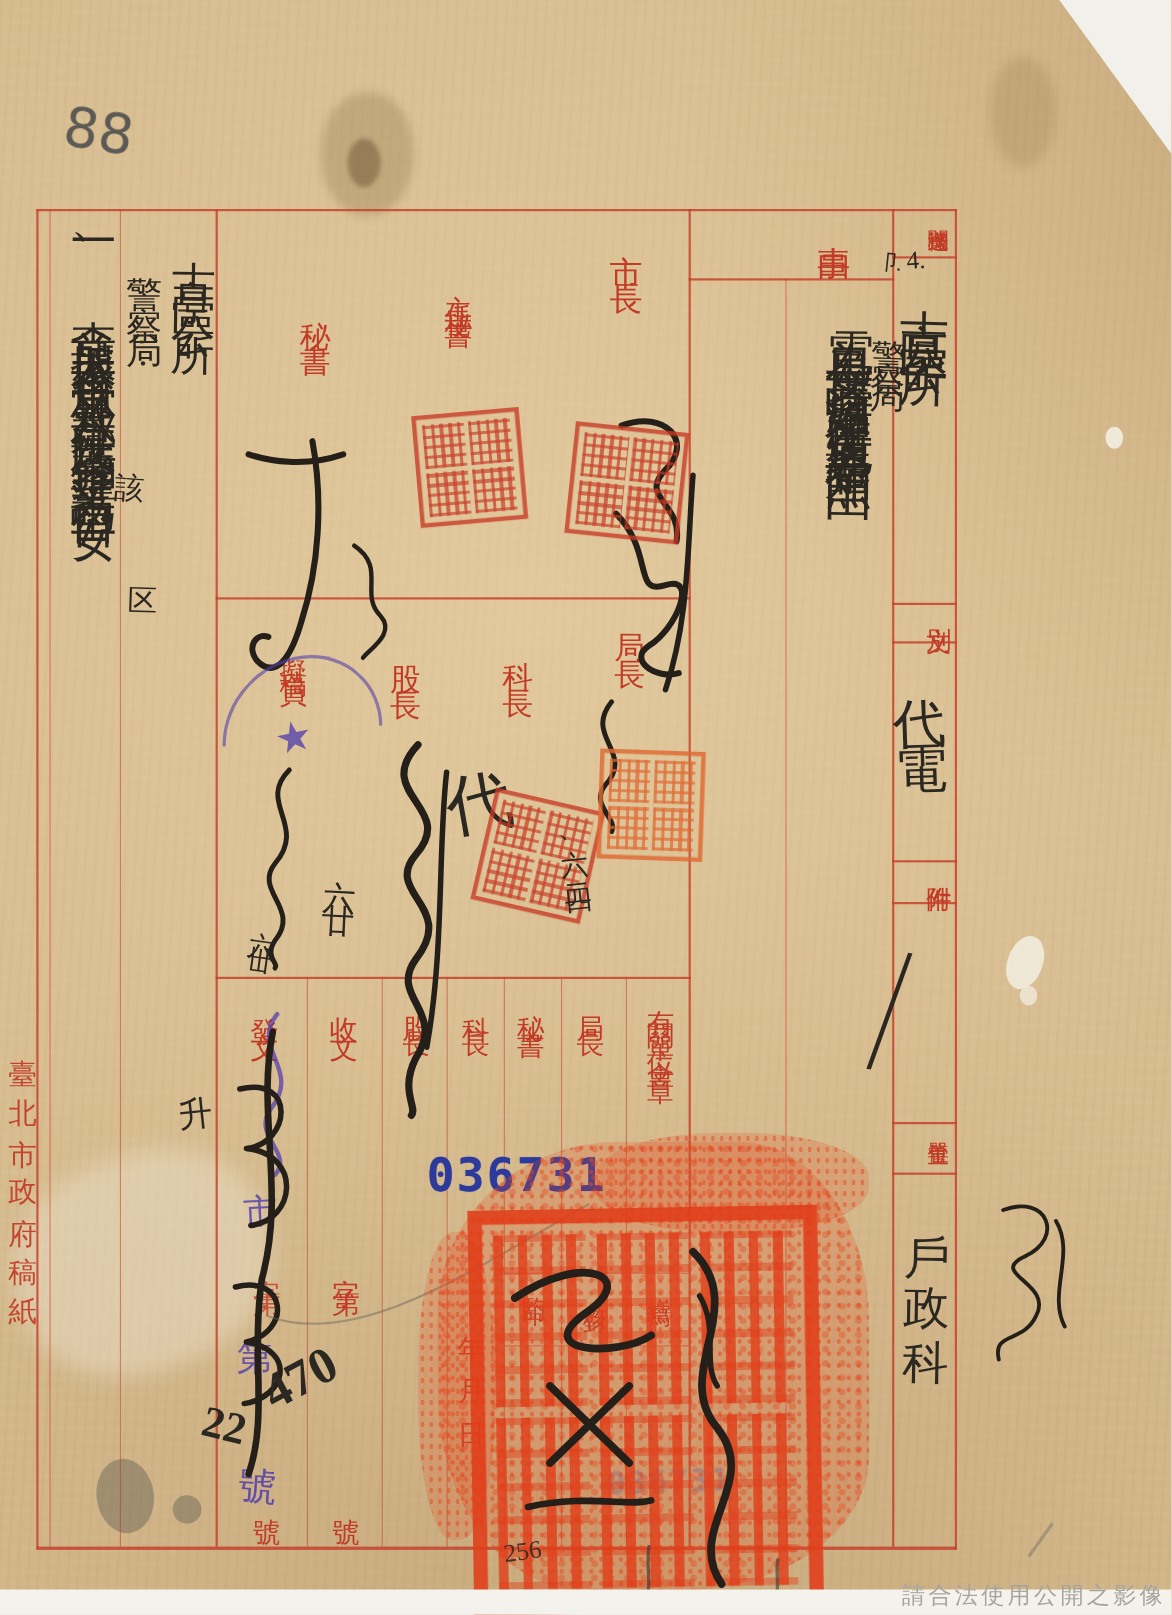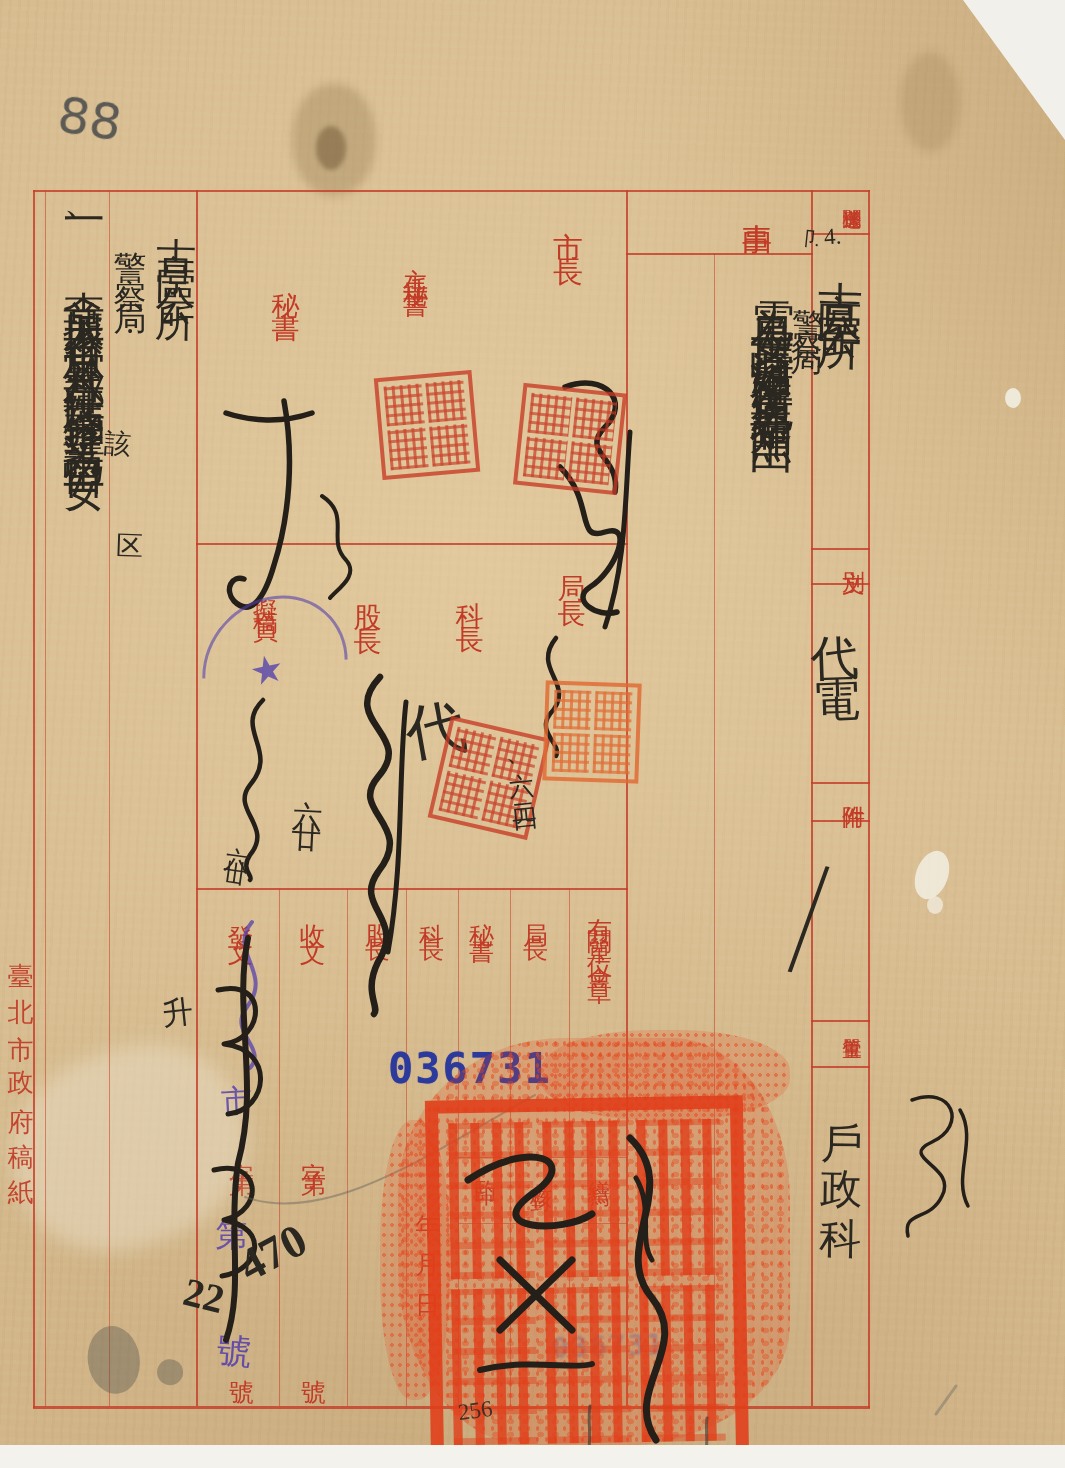--- a/index.html
+++ b/index.html
@@ -280,13 +280,14 @@
       <path d="M28 152 C40 92 92 56 152 50 L152 70 C102 76 62 106 50 156 Z"></path>
       <path d="M44 172 C56 116 102 86 156 80 L156 98 C114 103 76 129 64 176 Z"></path>
       <path d="M60 192 C70 142 112 116 162 110 L162 126 C124 131 92 153 80 196 Z"></path>
       <ellipse cx="52" cy="218" rx="26" ry="34"></ellipse>
       <circle cx="106" cy="238" r="13"></circle>
       <path d="M98 152 L160 142 L166 262 L102 270 Z" opacity=".55"></path>
     </g>
   </svg>
 
   <div id="watermark-strip" class="abs"></div>
+  <div class="abs" style="left:820px;top:1436px;font-size:21px;color:#a7a49c;letter-spacing:3px;">請合法使用公開之影像</div>
 </div>
 
 </body></html>

